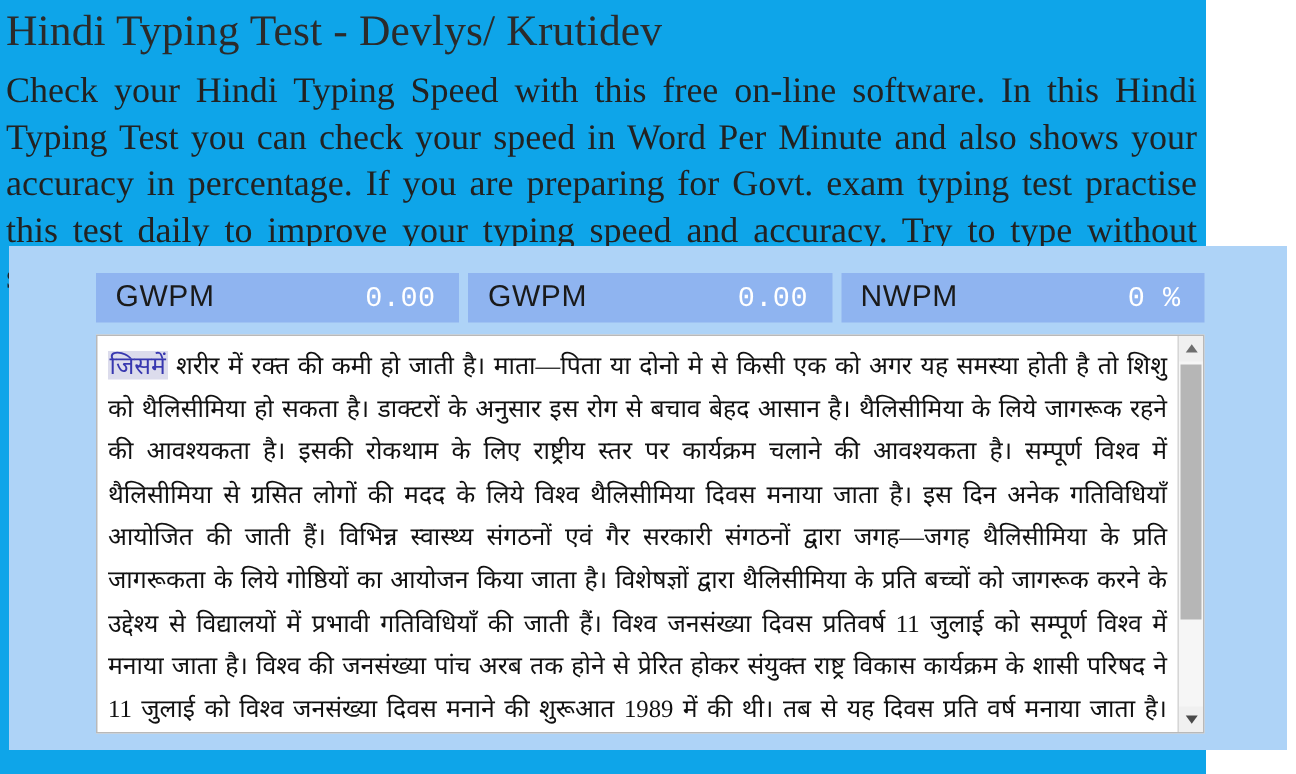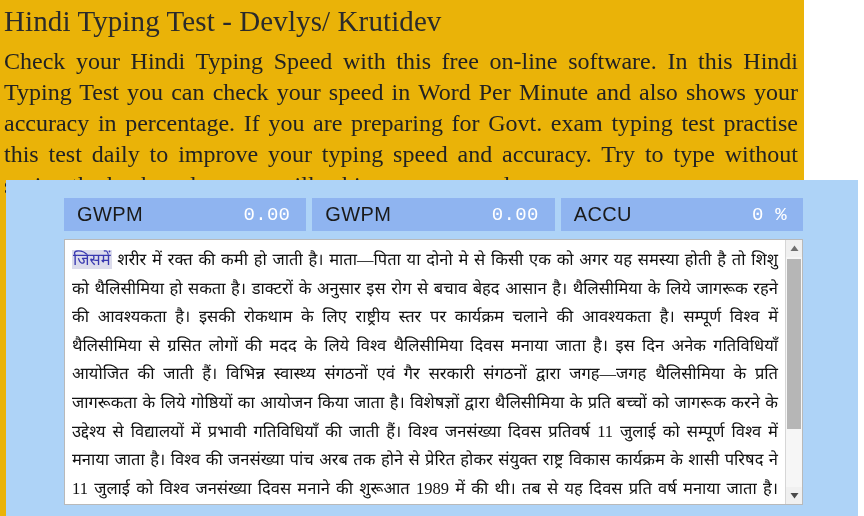--- a/index.html
+++ b/index.html
@@ -9,21 +9,21 @@
     width: 864px;
     height: 516px;
     background: #ffffff;
     font-family: "Liberation Serif", "DejaVu Serif", serif;
     overflow: hidden;
   }
   .page {
     width: 804px;
     height: 516px;
     position: relative;
-    background: #eab308;
+    background: #0ea5e9;
   }
   .page-title {
     font-family: "Liberation Serif", "DejaVu Serif", serif;
     font-size: 29px;
     font-weight: 400;
     color: #2b2b2b;
     margin: 0;
     padding: 4px 0 0 4px;
     line-height: 34px;
     letter-spacing: 0.1px;
@@ -34,21 +34,21 @@
     color: #222222;
     line-height: 31px;
     margin: 8px 0 0 0;
     padding: 0 6px 0 4px;
     text-align: justify;
     text-justify: inter-word;
   }
   .test-panel {
     position: absolute;
     left: 6px;
-    top: 180px;
+    top: 164px;
     width: 852px;
     height: 336px;
     background: #aed3f7;
     padding: 18px 0 0 0;
   }
   .stats-row {
     display: flex;
     gap: 6px;
     padding: 0 55px 0 58px;
     width: 100%;
@@ -156,21 +156,21 @@
         <span class="stat-label">GWPM</span>
         <span class="stat-value">0.00</span>
       </div>
 
       <div class="stat-box">
         <span class="stat-label">GWPM</span>
         <span class="stat-value">0.00</span>
       </div>
 
       <div class="stat-box">
-        <span class="stat-label">ACCU</span>
+        <span class="stat-label">NWPM</span>
         <span class="stat-value">0 %</span>
       </div>
 
 
     </div>
 
     <div class="text-area-wrap">
 
       <div class="text-area">
         <p class="hindi-text"><span class="typed-word">जिसमें</span><span> शरीर में रक्त की कमी हो जाती है। माता—पिता या दोनो मे से किसी एक को अगर यह समस्या होती है तो शिशु को थैलिसीमिया हो सकता है। डाक्टरों के अनुसार इस रोग से बचाव बेहद आसान है। थैलिसीमिया के लिये जागरूक रहने की आवश्यकता है। इसकी रोकथाम के लिए राष्ट्रीय स्तर पर कार्यक्रम चलाने की आवश्यकता है। सम्पूर्ण विश्व में थैलिसीमिया से ग्रसित लोगों की मदद के लिये विश्व थैलिसीमिया दिवस मनाया जाता है। इस दिन अनेक गतिविधियाँ आयोजित की जाती हैं। विभिन्न स्वास्थ्य संगठनों एवं गैर सरकारी संगठनों द्वारा जगह—जगह थैलिसीमिया के प्रति जागरूकता के लिये गोष्ठियों का आयोजन किया जाता है। विशेषज्ञों द्वारा थैलिसीमिया के प्रति बच्चों को जागरूक करने के उद्देश्य से विद्यालयों में प्रभावी गतिविधियाँ की जाती हैं। विश्व जनसंख्या दिवस प्रतिवर्ष 11 जुलाई को सम्पूर्ण विश्व में मनाया जाता है। विश्व की जनसंख्या पांच अरब तक होने से प्रेरित होकर संयुक्त राष्ट्र विकास कार्यक्रम के शासी परिषद ने 11 जुलाई को विश्व जनसंख्या दिवस मनाने की शुरूआत 1989 में की थी। तब से यह दिवस प्रति वर्ष मनाया जाता है। विश्व जनसंख्या दिवस मनाने का उद्देश्य परिवार</span></p>

